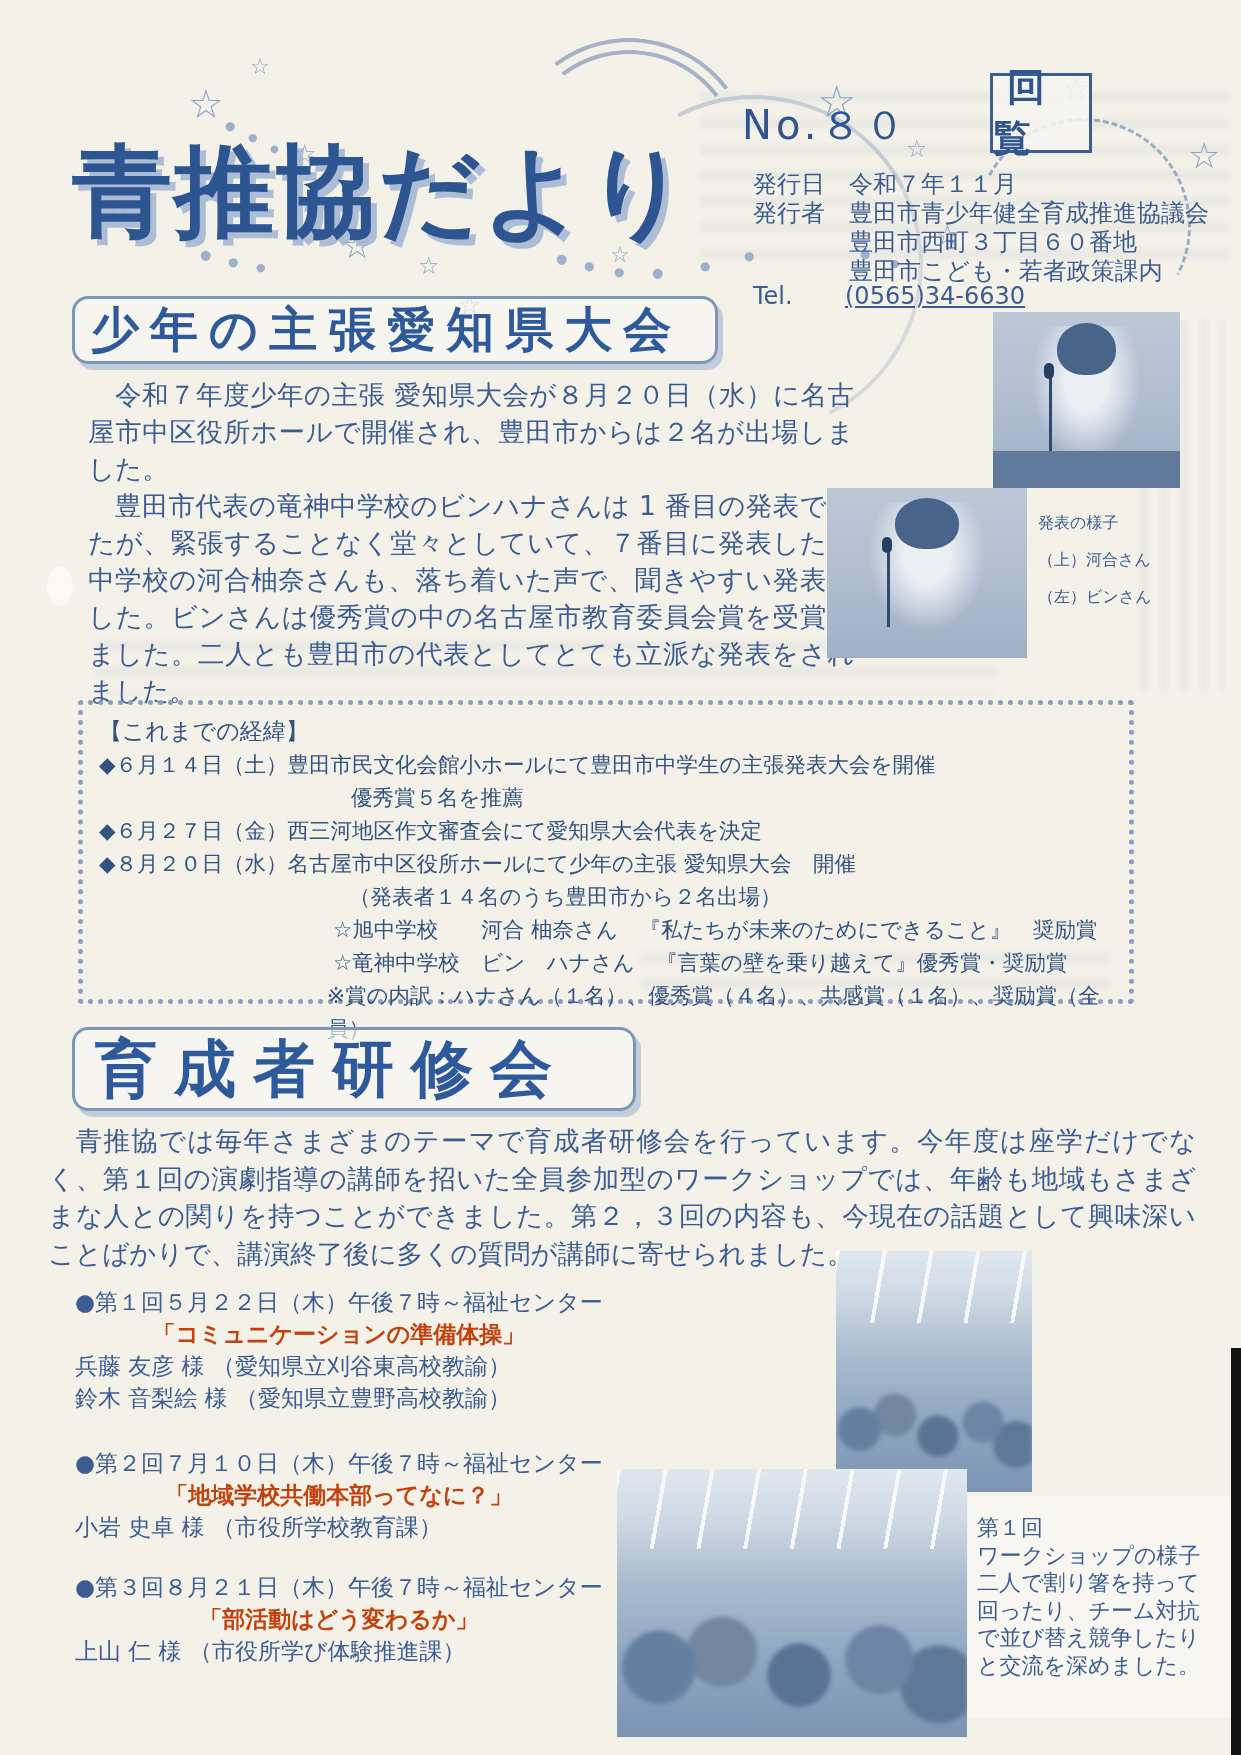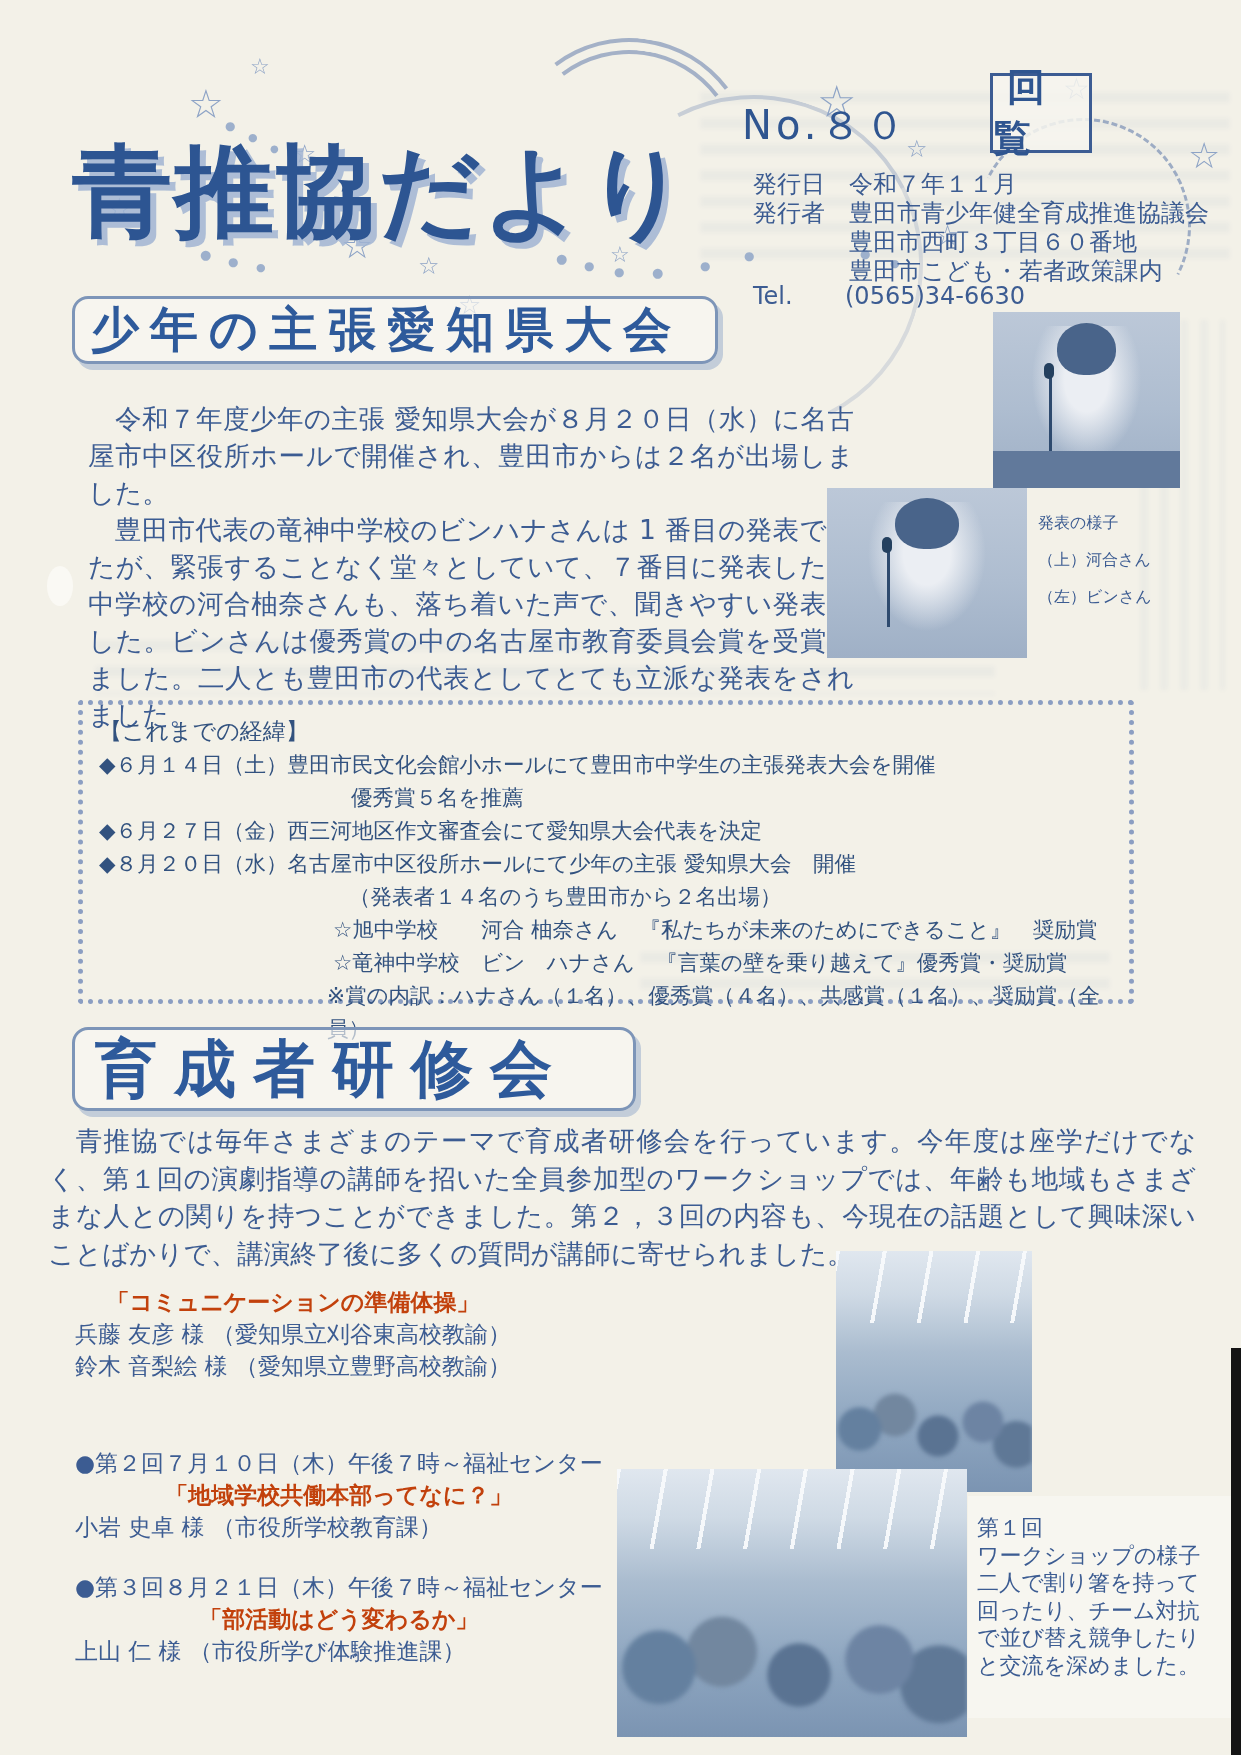--- a/index.html
+++ b/index.html
@@ -32,21 +32,21 @@
   .bstrip{position:absolute;left:1231px;top:1348px;width:10px;height:407px;background:#141414;}
 
   
   .secbox{position:absolute;border:3px solid #7d95b8;border-radius:16px;
     background:rgba(249,248,242,.65);box-shadow:5px 6px 0 rgba(154,174,204,.55);
     display:flex;align-items:center;color:#2e5a9b;font-weight:700;}
   .secbox1{left:72px;top:296px;width:624px;height:62px;font-size:48px;letter-spacing:11px;padding-left:16px;}
   .secbox2{left:72px;top:1027px;width:538px;height:78px;font-size:62px;letter-spacing:17px;padding-left:20px;}
 
   
-  .para1{position:absolute;left:88px;top:400px;width:766px;font-size:26.5px;line-height:37px;
+  .para1{position:absolute;left:88px;top:376px;width:766px;font-size:26.5px;line-height:37px;
     color:#3c5c92;text-align:justify;}
   .para2{position:absolute;left:48px;top:1122px;width:1148px;font-size:26.5px;line-height:37.5px;
     color:#3c5c92;text-align:justify;}
 
   
   .dotbox{position:absolute;left:78px;top:700px;width:1056px;height:304px;border:5px dotted #8b9ec2;
     border-radius:4px;box-sizing:border-box;padding:10px 16px;font-size:21.5px;line-height:33px;color:#32527f;}
   .dotbox .hd{font-size:23px;}
   .ind-a{margin-left:252px;} .ind-b{margin-left:250px;} .ind-c{margin-left:234px;} .ind-d{margin-left:228px;}
 
@@ -126,21 +126,21 @@
   <div class="circ">回覧</div>
   <div class="issue">No.８０</div>
 
   <div class="t colo" style="left:753px;top:168px;">発行日</div>
   <div class="t colo" style="left:849px;top:168px;">令和７年１１月</div>
   <div class="t colo" style="left:753px;top:197px;">発行者</div>
   <div class="t colo" style="left:849px;top:197px;">豊田市青少年健全育成推進協議会</div>
   <div class="t colo" style="left:849px;top:226px;">豊田市西町３丁目６０番地</div>
   <div class="t colo" style="left:849px;top:255px;">豊田市こども・若者政策課内</div>
   <div class="t colo" style="left:753px;top:282px;">Tel.</div>
-  <div class="t colo" style="left:845px;top:282px;">(0565)34-6630</div>
+  <div class="t colo" style="left:845px;top:282px;text-decoration:underline;">(0565)34-6630</div>
 
   <div class="secbox secbox1">
     <span>少年の主張愛知県大会</span>
   </div>
 
   <div class="para1">
     <div>　令和７年度少年の主張 愛知県大会が８月２０日（水）に名古屋市中区役所ホールで開催され、豊田市からは２名が出場しました。</div>
     <div>　豊田市代表の竜神中学校のビンハナさんは 1 番目の発表でしたが、緊張することなく堂々としていて、７番目に発表した旭中学校の河合柚奈さんも、落ち着いた声で、聞きやすい発表でした。ビンさんは優秀賞の中の名古屋市教育委員会賞を受賞しました。二人とも豊田市の代表としてとても立派な発表をされました。</div>
   </div>
 
@@ -174,20 +174,21 @@
     <div class="ind-d">※賞の内訳：ハナさん（１名）、優秀賞（４名）、共感賞（１名）、奨励賞（全員）</div>
   </div>
 
   <div class="secbox secbox2">
     <span>育成者研修会</span>
   </div>
 
   <div class="para2">　青推協では毎年さまざまのテーマで育成者研修会を行っています。今年度は座学だけでなく、第１回の演劇指導の講師を招いた全員参加型のワークショップでは、年齢も地域もさまざまな人との関りを持つことができました。第２，３回の内容も、今現在の話題として興味深いことばかりで、講演終了後に多くの質問が講師に寄せられました。</div>
 
   <div class="event" style="top:1286px;">
+    <div>●第１回５月２２日（木）午後７時～福祉センター</div>
     <div class="topic">「コミュニケーションの準備体操」</div>
     <div>兵藤 友彦 様 （愛知県立刈谷東高校教諭）</div>
     <div>鈴木 音梨絵 様 （愛知県立豊野高校教諭）</div>
   </div>
   <div class="event" style="top:1447px;">
     <div>●第２回７月１０日（木）午後７時～福祉センター</div>
     <div class="topic">「地域学校共働本部ってなに？」</div>
     <div>小岩 史卓 様 （市役所学校教育課）</div>
   </div>
   <div class="event" style="top:1571px;">

